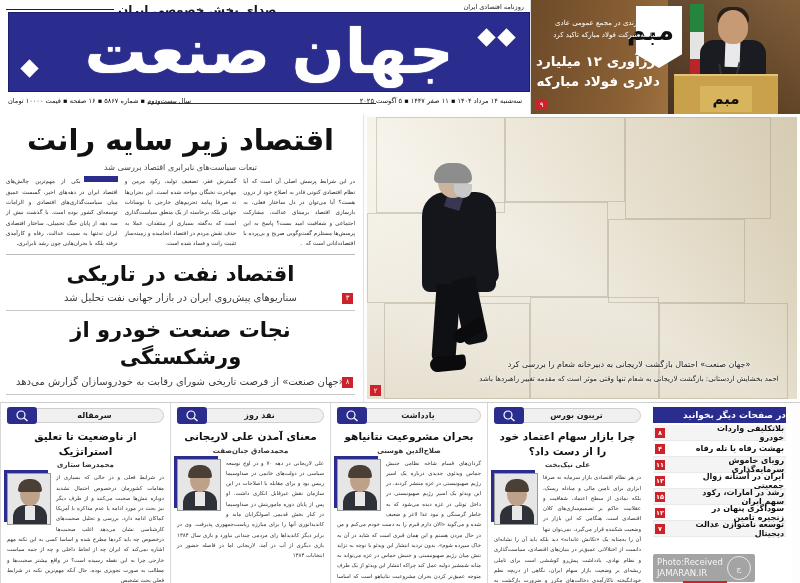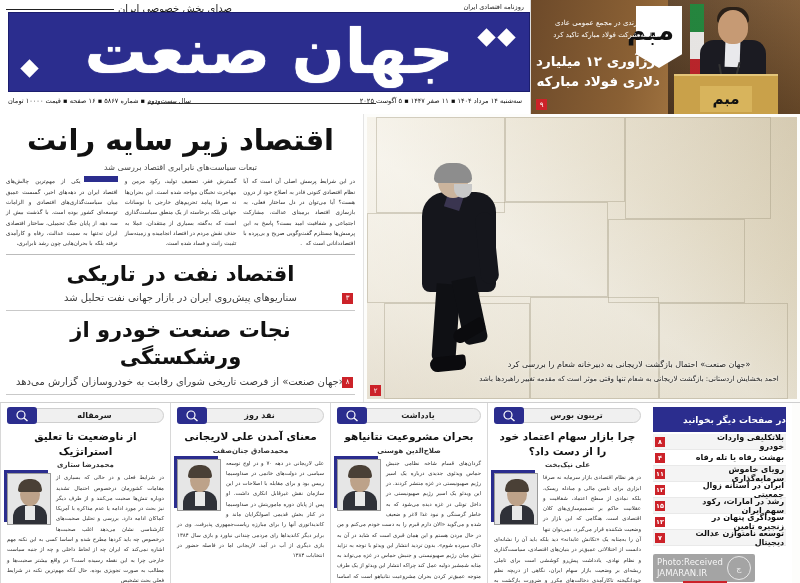--- a/index.html
+++ b/index.html
@@ -21,21 +21,21 @@
   .topstrip { position: absolute; top: 0; left: 0; width: 800px; height: 114px; display: flex; flex-direction: row-reverse; }
 
   
   .masthead { position: relative; width: 530px; height: 114px; background: #ffffff; }
   .mh-tagline-r {
     position: absolute; top: 3px; right: 6px;
     font-size: 6.5px; color: #1a1a1a; letter-spacing: .2px;
   }
   .mh-tagline-l {
     position: absolute; top: 3px; left: 118px;
-    font-size: 10px; color: #1a1a1a;
+    font-size: 12px; color: #1a1a1a; font-weight: bold;
   }
   .mh-rule-top { position: absolute; top: 9px; left: 6px; width: 108px; height: 1px; background: #222; }
   .mh-box {
     position: absolute; top: 12px; right: 0; left: 8px; height: 80px;
     background: #2b2d8e;
     border: 1px solid #1c1e6e;
     display: flex; align-items: center; justify-content: center;
     overflow: hidden;
   }
   .mh-title {
@@ -197,21 +197,21 @@
     box-shadow: -3px -3px 0 0 #2b2d8e;
     position: relative; overflow: hidden;
   }
   .bp-head { position: absolute; left: 12px; top: 9px; width: 20px; height: 23px; background: #bda289; border-radius: 50%; }
   .bp-hair { position: absolute; left: 10px; top: 5px; width: 24px; height: 13px; background: #4a4036; border-radius: 12px 12px 3px 3px; }
   .bp-body { position: absolute; left: 5px; top: 31px; width: 34px; height: 22px; background: #2f3138; border-radius: 12px 12px 0 0; }
   .bp-shirt { position: absolute; left: 17px; top: 32px; width: 10px; height: 14px; background: #e8e8e8; }
 
   
   .otherhead {
-    height: 25px; background: #2b2d8e; color: #fff;
+    height: 16px; background: #2b2d8e; color: #fff;
     font-size: 9px; font-weight: bold;
     display: flex; align-items: center; justify-content: flex-start;
     padding-left: 16px; margin-bottom: 2px;
   }
   .other-item {
     display: flex; flex-direction: row-reverse; align-items: center;
     gap: 4px; height: 16px; font-size: 8px; color: #111; font-weight: bold;
     border-bottom: 1px solid #e9e9e9; padding: 0 2px;
   }
   .other-item:nth-child(even) { background: #f4f4f4; }

